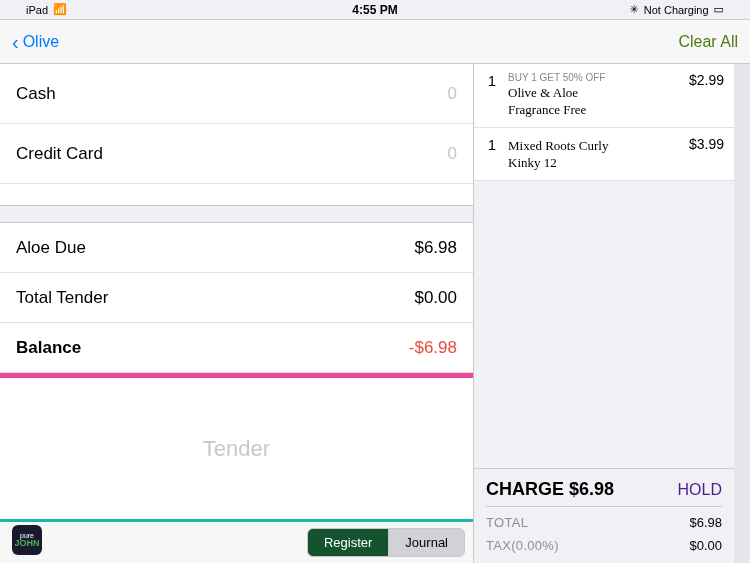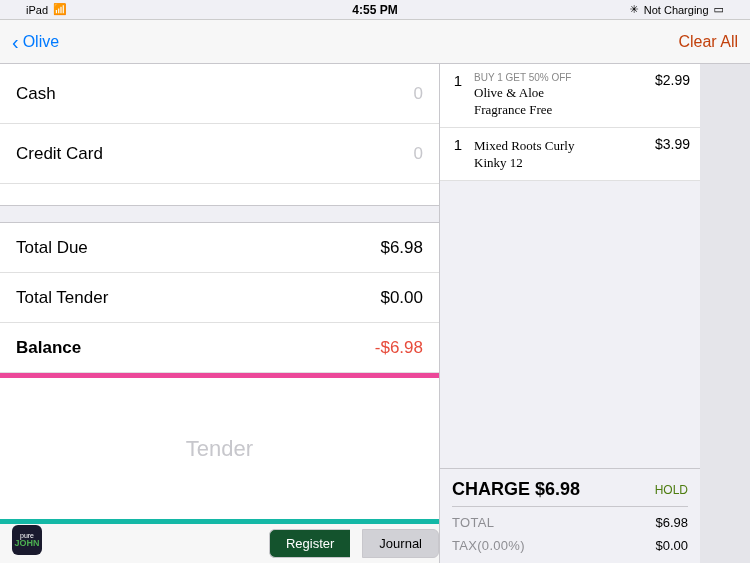--- a/index.html
+++ b/index.html
@@ -46,35 +46,35 @@
       font-size: 16px;
       cursor: pointer;
       gap: 4px;
     }
     .nav-back-chevron {
       font-size: 20px;
       line-height: 1;
       color: #007aff;
     }
     .nav-clear-all {
-      color: #c2410c;
+      color: #4d7c0f;
       font-size: 16px;
       cursor: pointer;
       margin-left: 20px;
     }
 
     
     .main-content {
       display: flex;
       height: calc(563px - 64px);
     }
 
     
     .left-panel {
-      width: 440px;
+      width: 474px;
       background: #fff;
       display: flex;
       flex-direction: column;
       border-right: 1px solid #c8c7cc;
     }
 
     
     .payment-section {
       flex: 1;
     }
@@ -140,26 +140,26 @@
     }
     .tender-btn-text {
       font-size: 22px;
       color: #c7c7cc;
     }
 
     
     .bottom-bar {
       height: 44px;
       background: #f7f7f7;
-      border-top: 5px solid #14b8a6;
+      border-top: 3px solid #14b8a6;
       display: flex;
       align-items: center;
       justify-content: flex-end;
-      padding: 0 0;
-      gap: 12px;
+      padding: 0 8px;
+      gap: 0;
     }
     .bottom-logo {
       position: absolute;
       left: 12px;
       bottom: 8px;
       width: 30px;
       height: 30px;
       background: #1a1a2e;
       border-radius: 6px;
       display: flex;
@@ -264,22 +264,22 @@
       justify-content: space-between;
       align-items: center;
       margin-bottom: 6px;
     }
     .charge-label {
       font-size: 18px;
       font-weight: 600;
       color: #000;
     }
     .charge-hold {
-      font-size: 12px;
-      color: #4d7c0f;
+      font-size: 16px;
+      color: #4c1d95;
       cursor: pointer;
       padding-left: 28px;
     }
 
     .summary-divider {
       height: 1px;
       background: #c8c7cc;
       margin: 4px 0;
     }
 
@@ -343,21 +343,21 @@
       <div class="payment-row">
         <span class="payment-row-label">Credit Card</span>
         <span class="payment-row-value">0</span>
       </div>
     </div>
 
     <div class="divider-thick"></div>
 
     <div class="totals-section">
       <div class="total-row">
-        <span class="total-row-label">Total Due</span>
+        <span class="total-row-label">Aloe Due</span>
         <span class="total-row-value">$6.98</span>
       </div>
       <div class="total-row">
         <span class="total-row-label">Total Tender</span>
         <span class="total-row-value">$0.00</span>
       </div>
       <div class="total-row">
         <span class="total-row-label bold">Balance</span>
         <span class="total-row-value red">-$6.98</span>
       </div>

